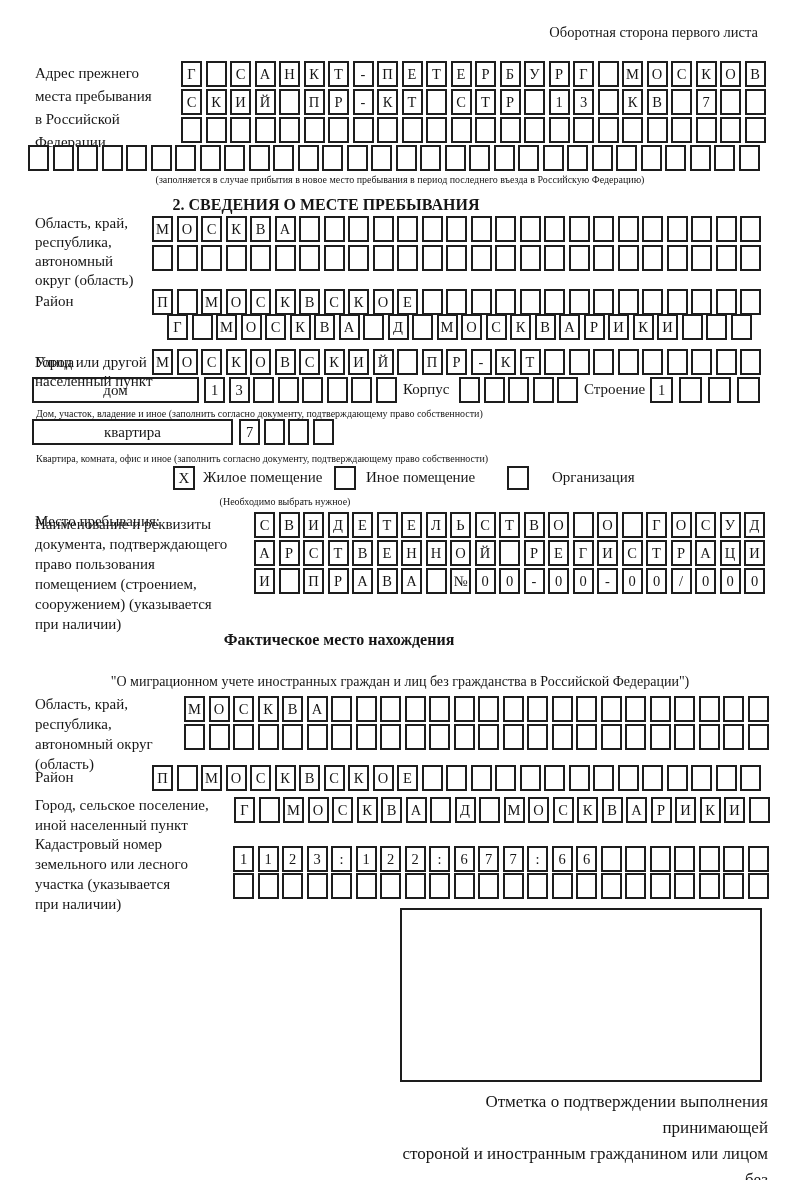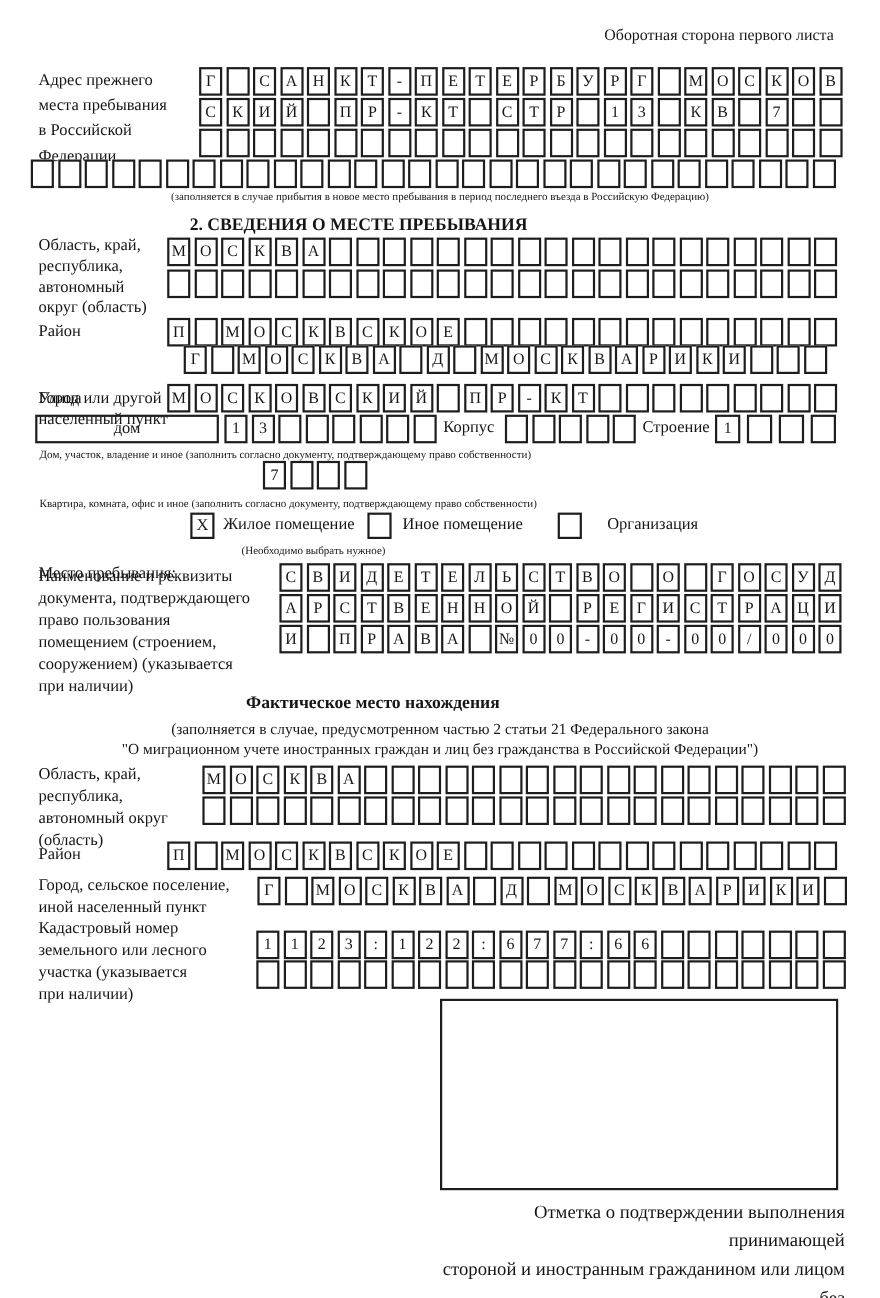--- a/index.html
+++ b/index.html
@@ -338,20 +338,21 @@
     </div>
   <div class="inline-label" style="left:584px; top:381px;">Строение</div>
   <div class="cellrow wide" style="left:650px; top:377px;">
       <span class="cell">1</span>
       <span class="cell"></span>
       <span class="cell"></span>
       <span class="cell"></span>
     </div>
   <div class="note" style="left:36px; top:405px;">Дом, участок, владение и иное (заполнить согласно документу, подтверждающему право собственности)</div>
 
+  <div class="labelbox" style="left:32px; top:419px; width:201px; height:26px;">квартира</div>
   <div class="cellrow" style="left:239px; top:419px;">
       <span class="cell">7</span>
       <span class="cell"></span>
       <span class="cell"></span>
       <span class="cell"></span>
     </div>
   <div class="note" style="left:36px; top:450px;">Квартира, комната, офис и иное (заполнить согласно документу, подтверждающему право собственности)</div>
 
   <div class="inline-label" style="left:35px; top:469px;margin-top:44px;">Место пребывания:</div>
   <div class="checkbox" style="left:173px; top:466px;">X</div>
@@ -432,21 +433,20 @@
       <span class="cell">-</span>
       <span class="cell">0</span>
       <span class="cell">0</span>
       <span class="cell">/</span>
       <span class="cell">0</span>
       <span class="cell">0</span>
       <span class="cell">0</span>
     </div>
 
   <div class="title" style="top:631px;margin-left:13px;">Фактическое место нахождения</div>
-  <div class="note center" style="left:0; width:800px; top:655px; font-size:14px;">(заполняется в случае, предусмотренном частью 2 статьи 21 Федерального закона</div>
   <div class="note center" style="left:0; width:800px; top:673px; font-size:14px;">"О миграционном учете иностранных граждан и лиц без гражданства в Российской Федерации")</div>
 
   <div class="lbl med" style="left:35px; top:694px;">Область, край,
 республика,
 автономный округ
 (область)</div>
   <div class="cellrow" style="left:184px; top:696px;">
       <span class="cell">М</span>
       <span class="cell">О</span>
       <span class="cell">С</span>

